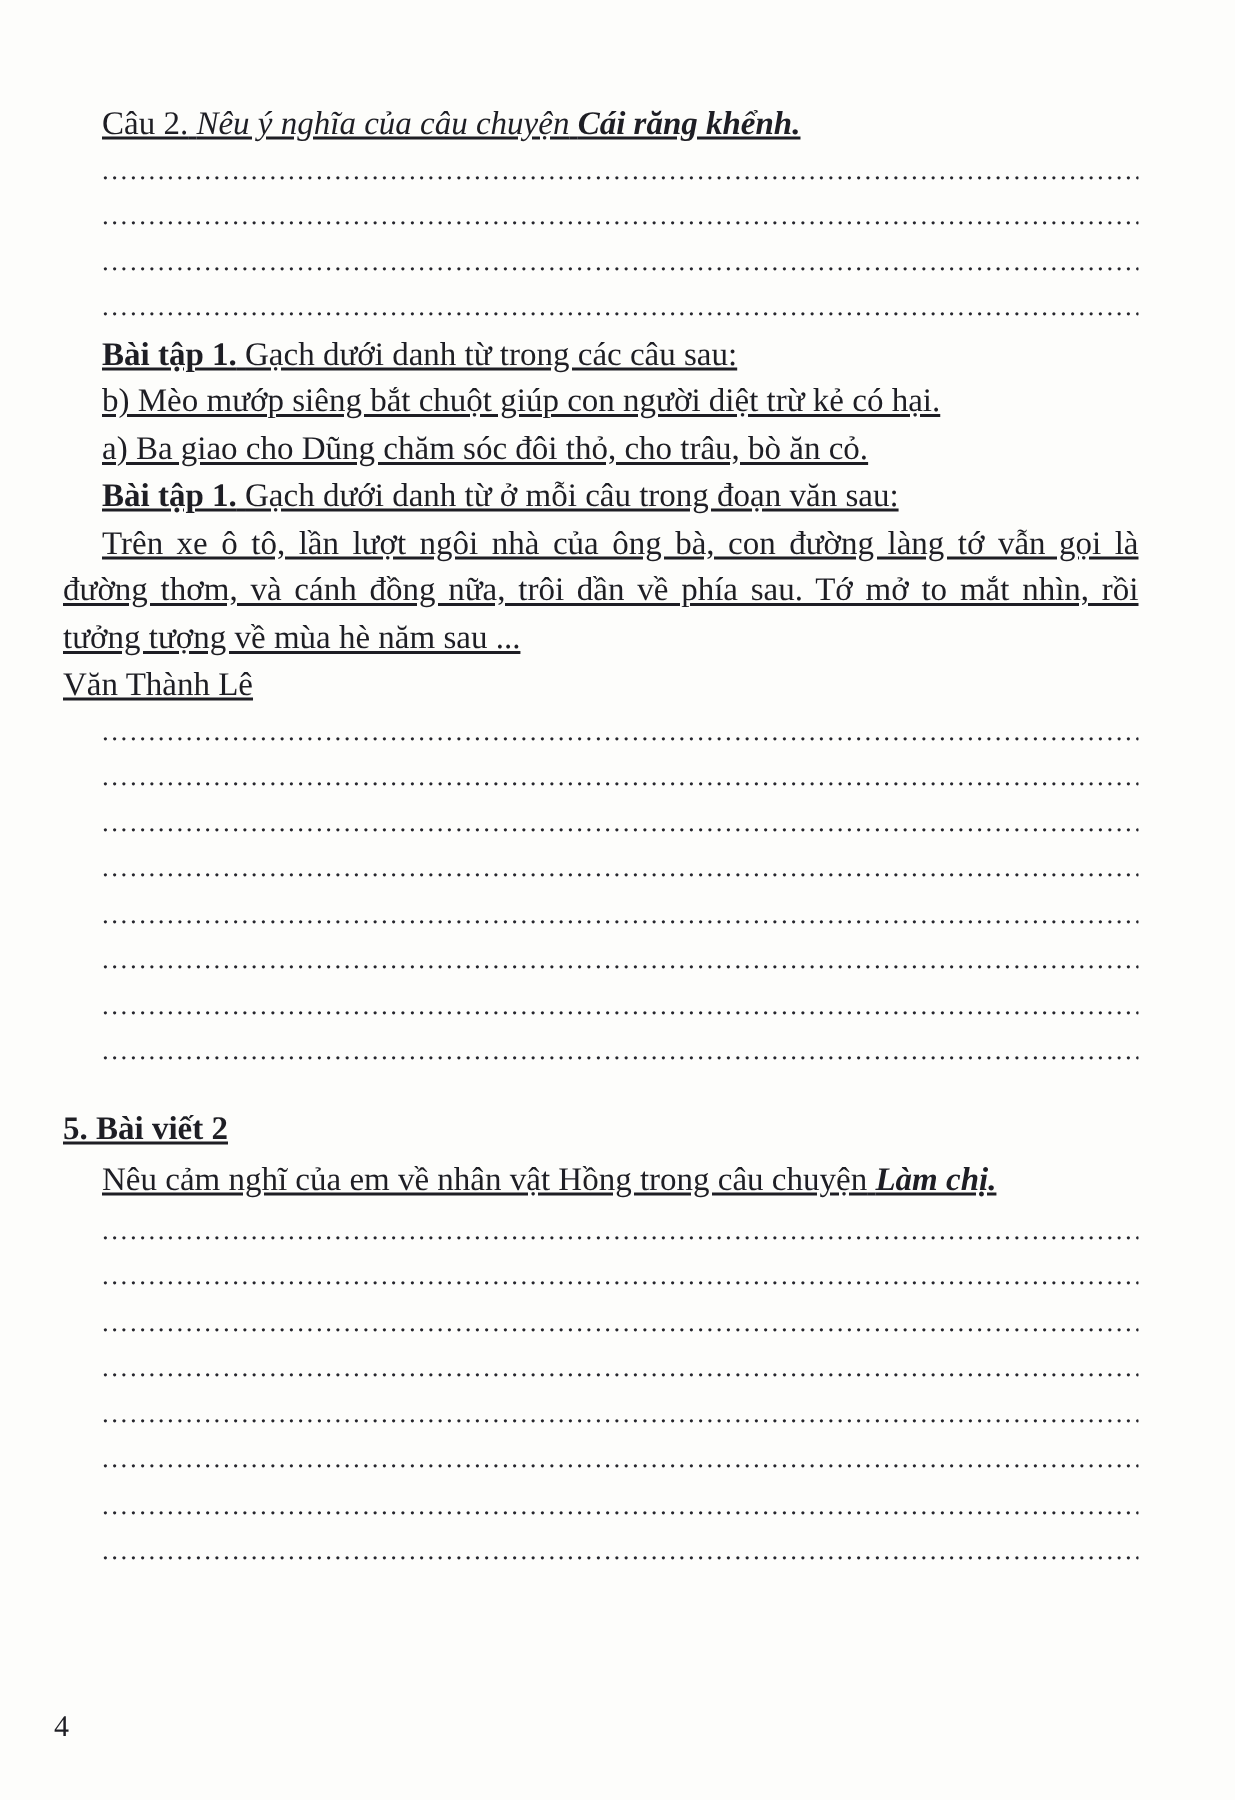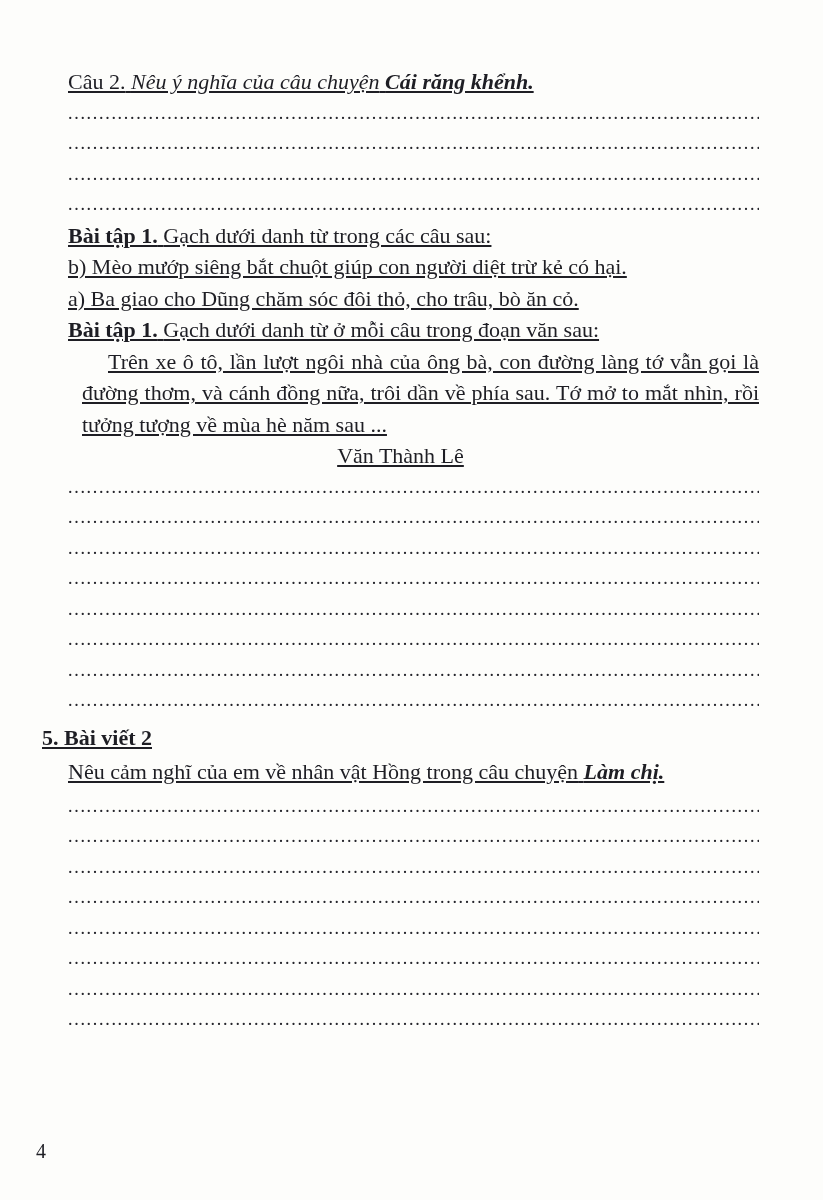--- a/index.html
+++ b/index.html
@@ -19,37 +19,36 @@
     font-size: 22px;
     line-height: 31.5px;
     text-decoration: underline;
   }
   .ind { padding-left: 26px; }
   .b { font-weight: bold; }
   .i { font-style: italic; }
   .passage {
     text-align: justify;
     text-indent: 26px;
-    margin-left: 40px;
   }
   .author {
-    text-align: center;
+    text-align: left;
   }
   .dot-line {
     font-size: 18px;
     line-height: 30.5px;
     height: 30.5px;
     overflow: hidden;
     white-space: nowrap;
     letter-spacing: 1.7px;
     color: #26262c;
     padding-left: 26px;
   }
   .mt-sm { margin-top: 3px; }
-  .mt-md { margin-top: 6px; }
+  .mt-md { margin-top: 20px; }
   .page-number {
     position: absolute;
     left: 36px;
     top: 1140px;
     font-size: 20px;
   }
 </style>
 </head>
 <body>
 

